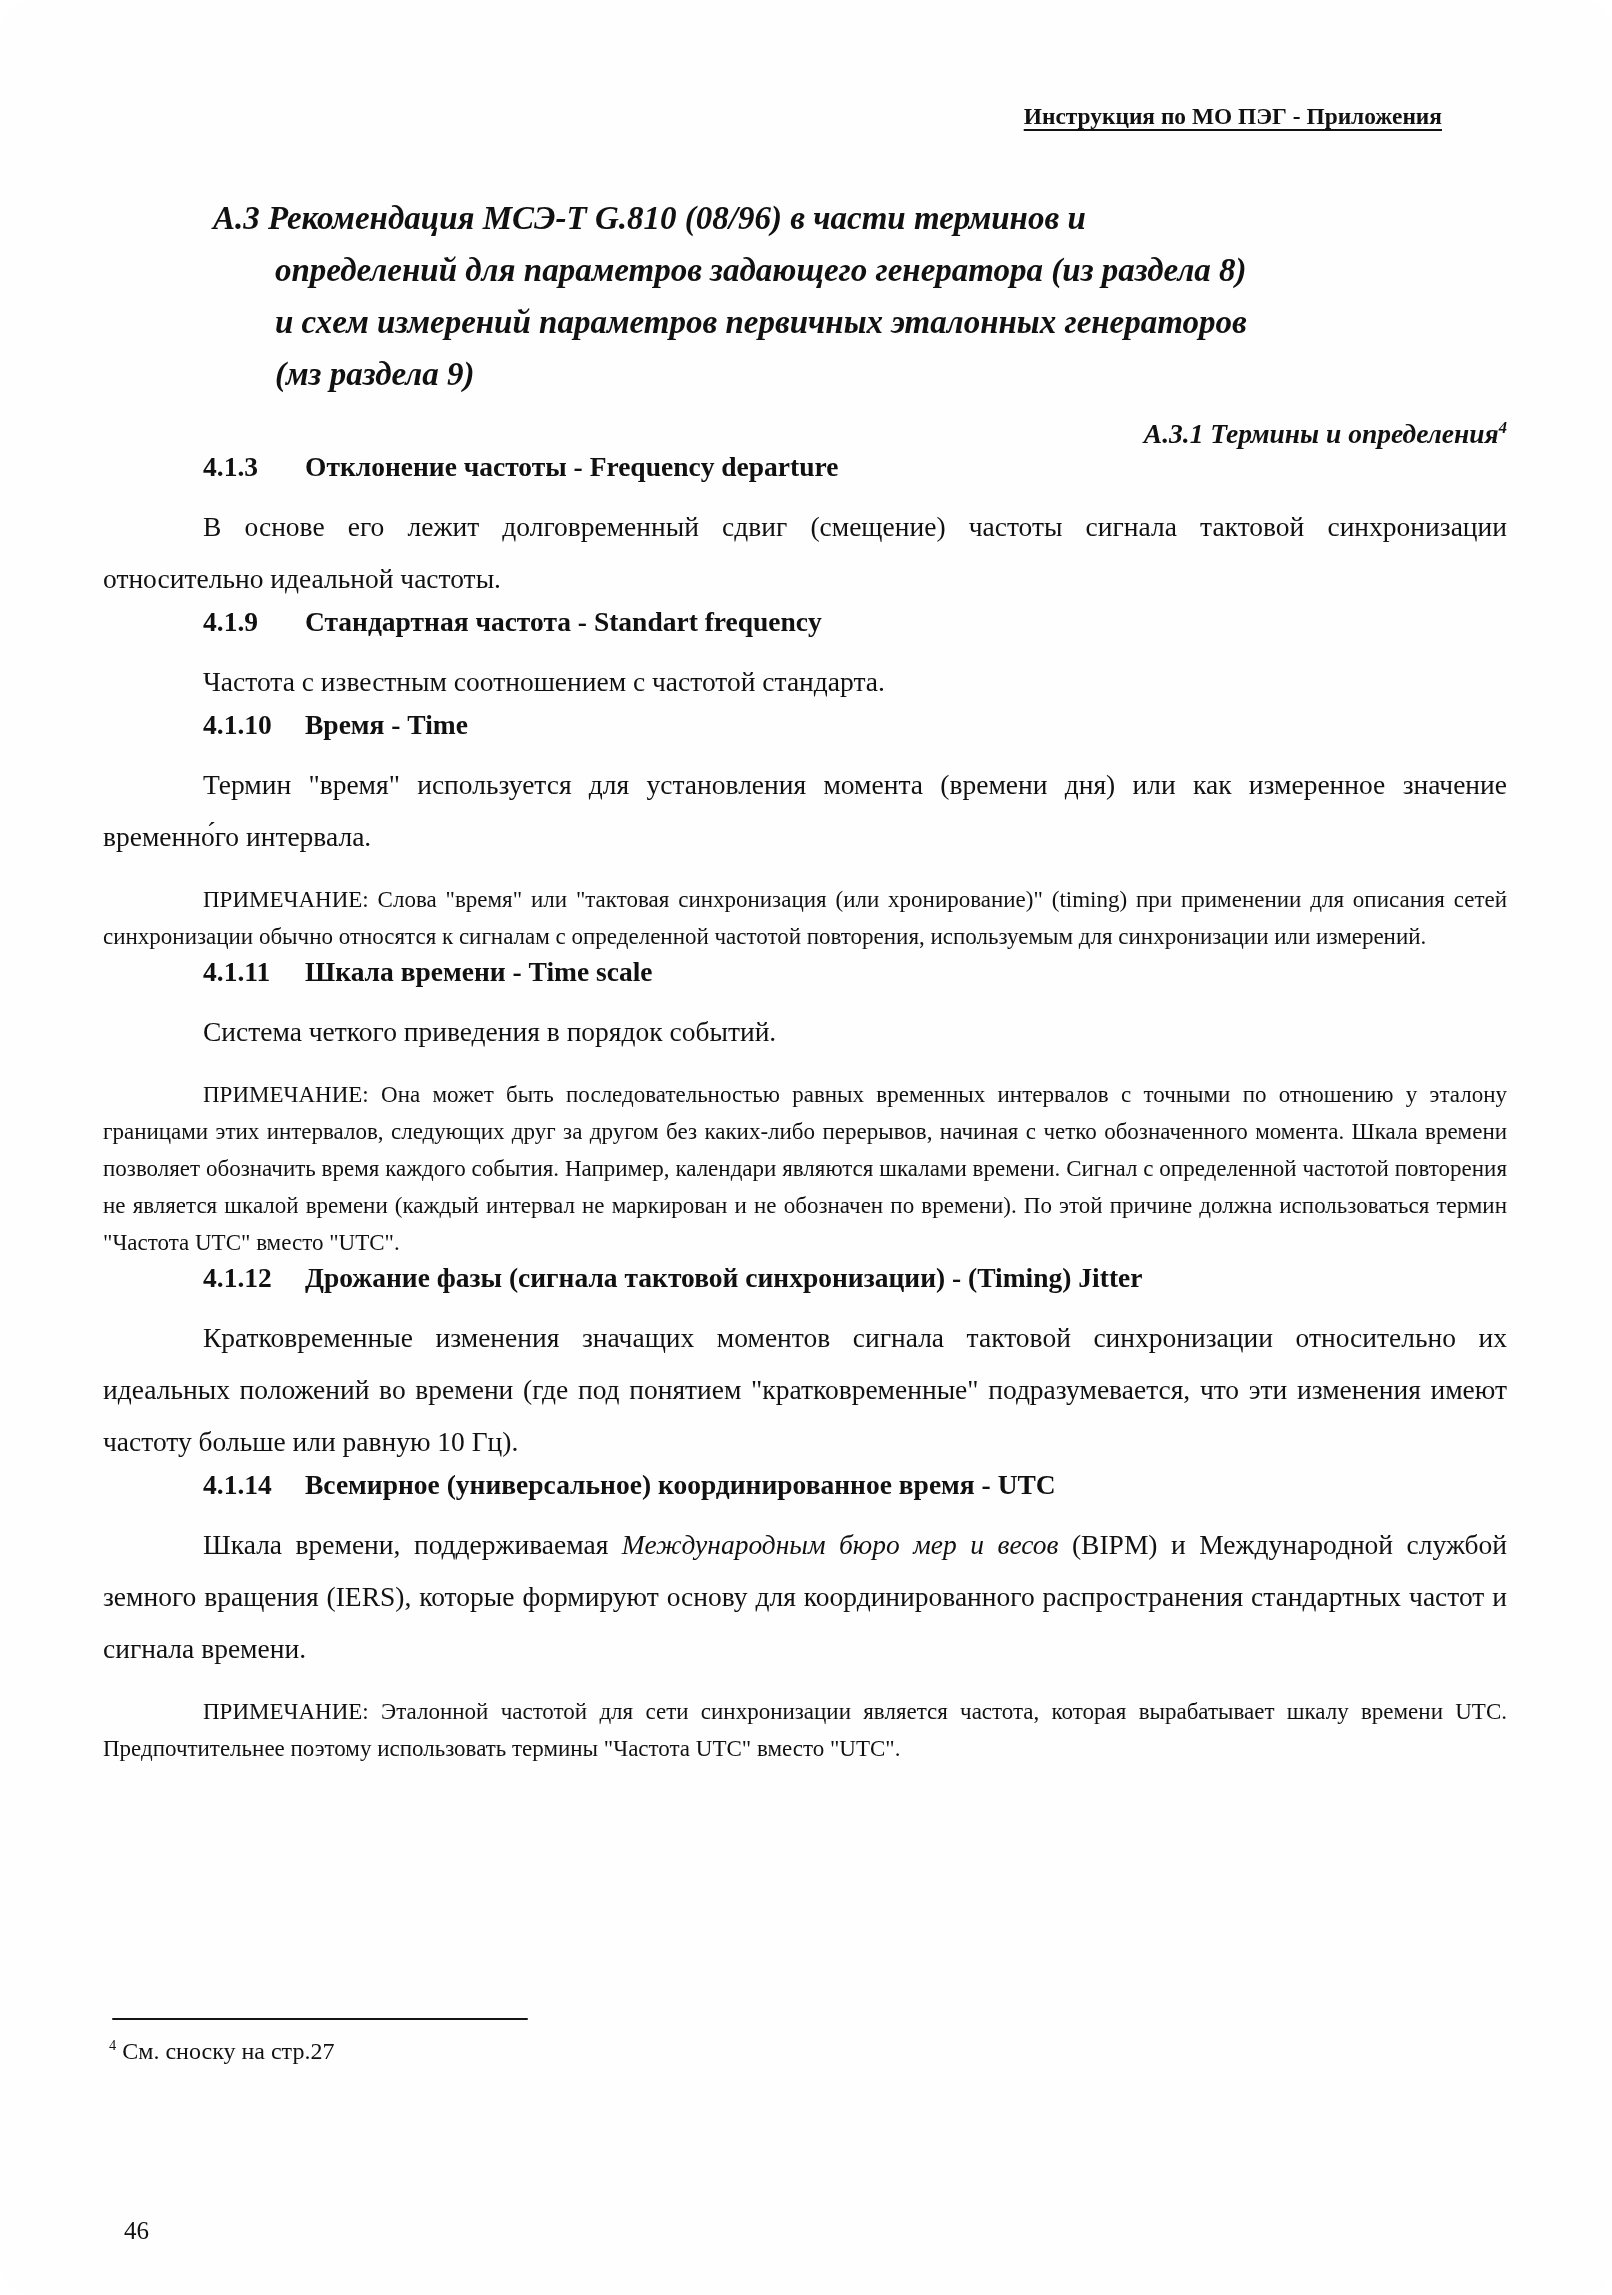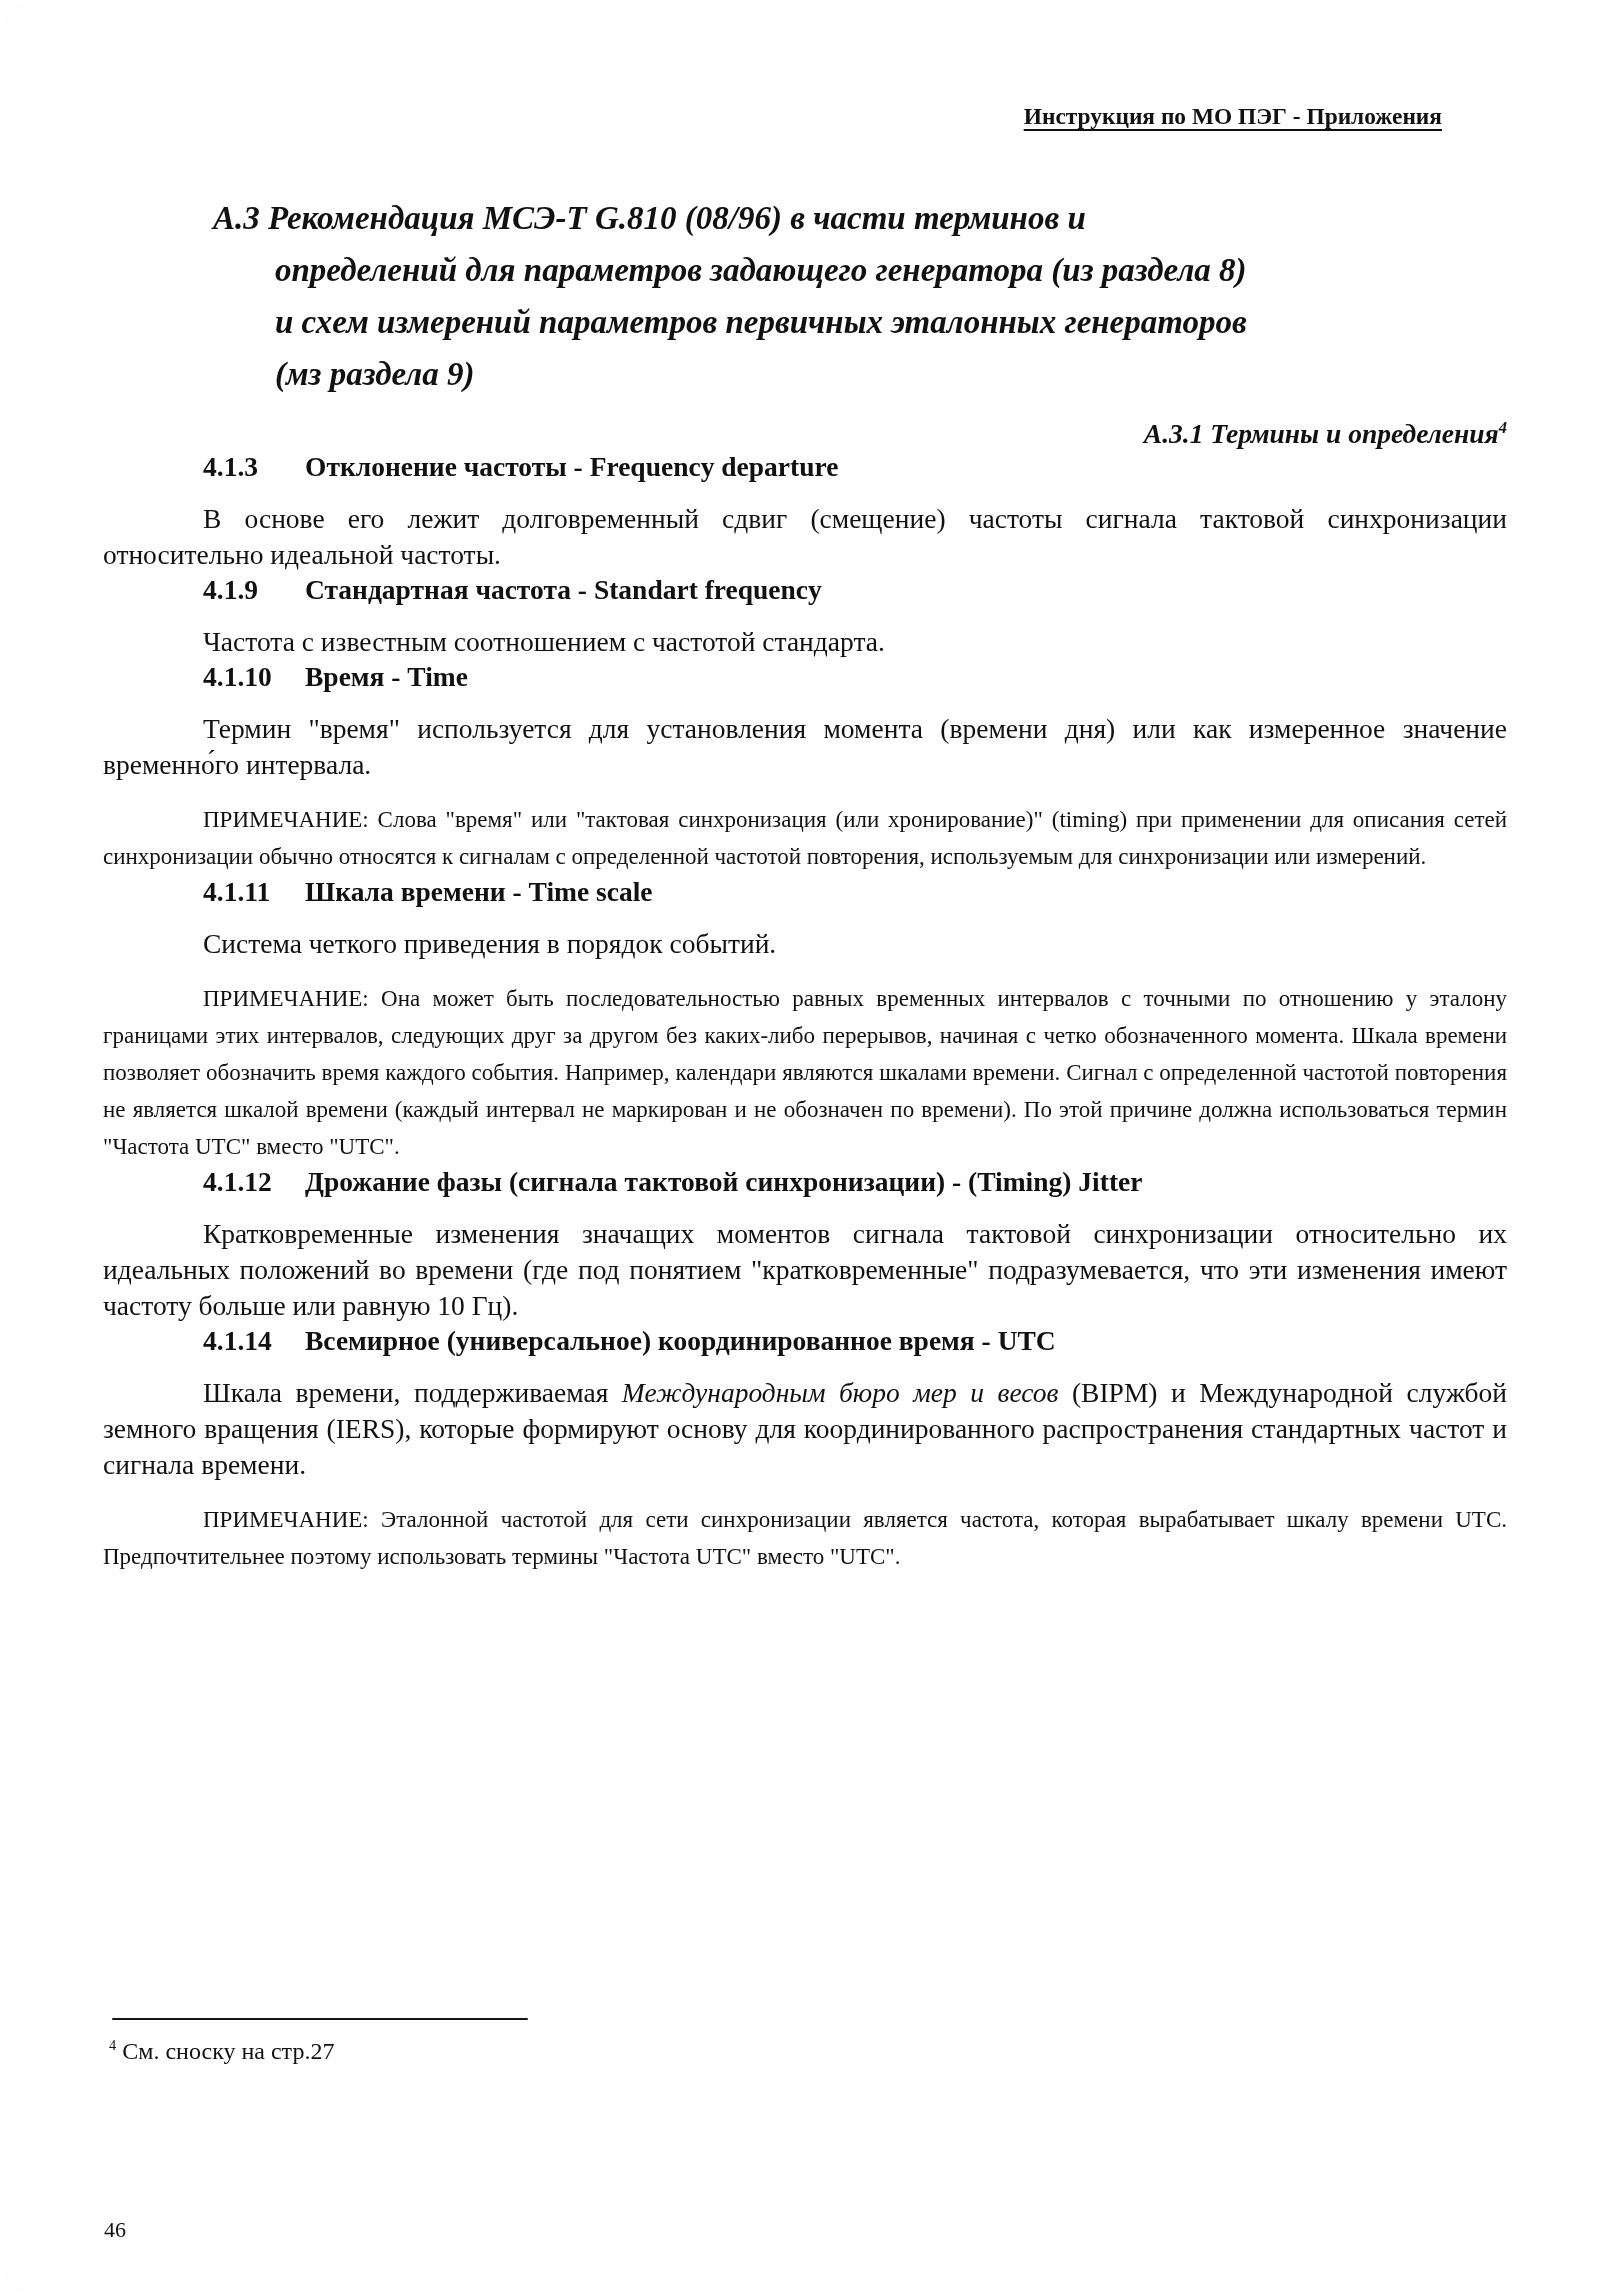--- a/index.html
+++ b/index.html
@@ -45,21 +45,21 @@
     margin-left: 100px;
     font-size: 27.5px;
     font-weight: bold;
     line-height: 1.2;
   }
   .sec-num { display: inline-block; width: 102px; }
 
   .body-para {
     margin-top: 18px;
     font-size: 27.5px;
-    line-height: 36px;
+    line-height: 52px;
     text-align: justify;
     text-indent: 100px;
   }
   .note-para {
     margin-top: 18px;
     font-size: 23px;
     line-height: 37px;
     text-align: justify;
     text-indent: 100px;
   }
@@ -68,21 +68,21 @@
   sup { font-size: 60%; vertical-align: super; line-height: 0; }
 
   .footnote-rule {
     position: absolute;
     left: 112px;
     top: 2018px;
     width: 416px;
     border-top: 2.8px solid #151515;
   }
   .footnote { position: absolute; left: 109px; top: 2038px; font-size: 24px; }
-  .page-number { position: absolute; left: 104px; top: 2217px; font-size: 22px; }
+  .page-number { position: absolute; left: 124px; top: 2217px; font-size: 25px; }
 </style>
 </head>
 <body>
 
 <div class="page">
   <div class="content">
 
     <div class="header">
       <span class="header-text">Инструкция по МО ПЭГ - Приложения</span>
     </div>

